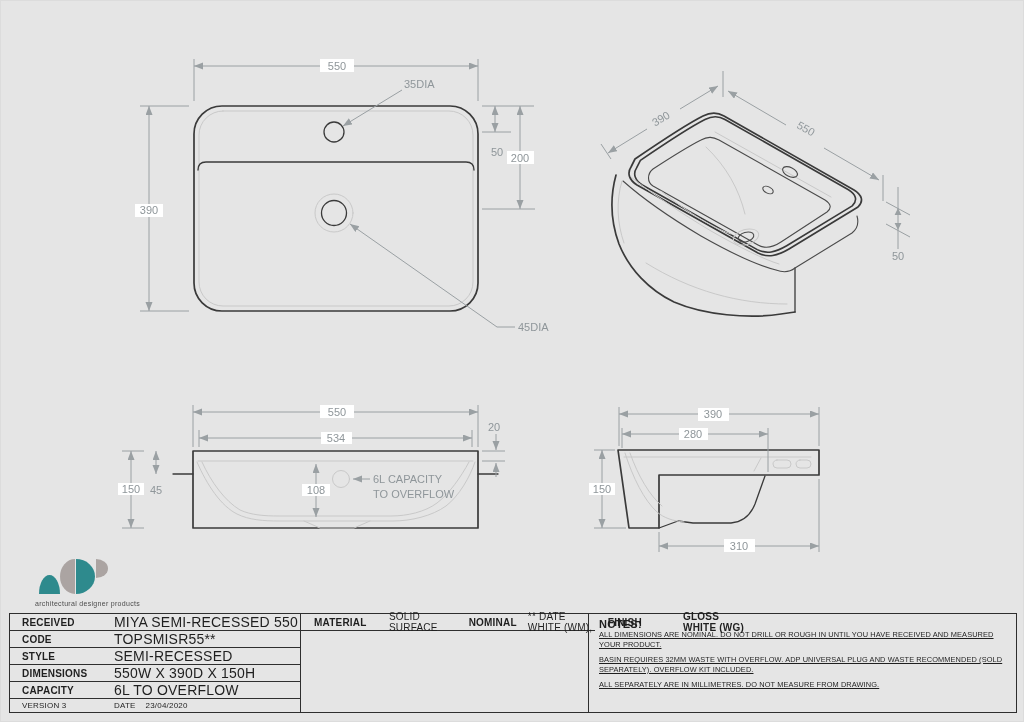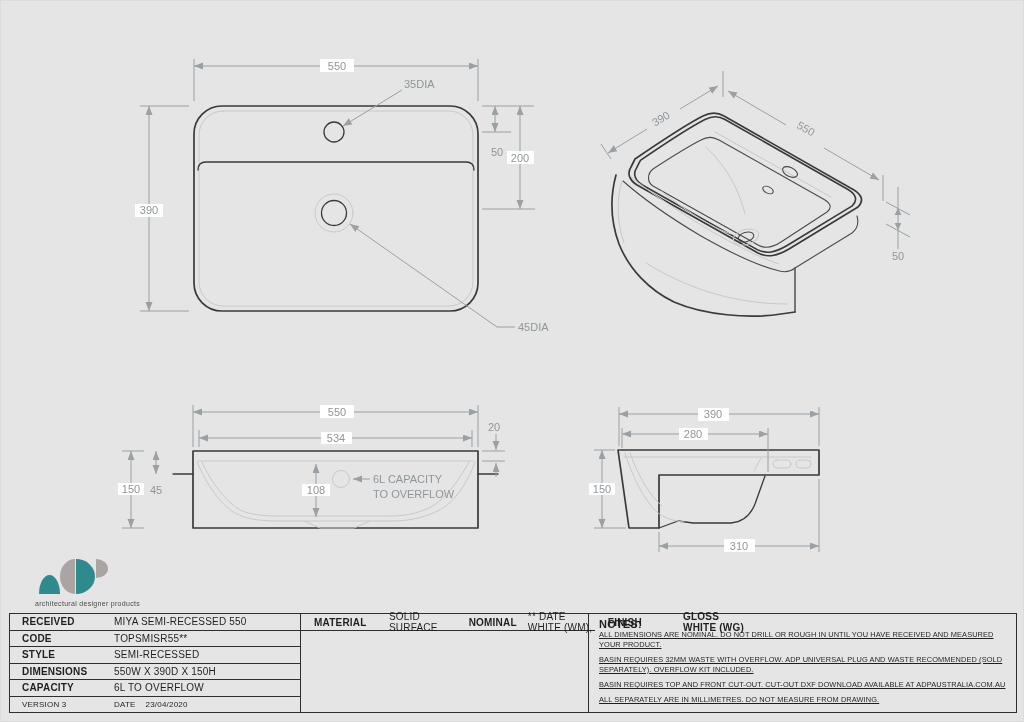--- a/index.html
+++ b/index.html
@@ -17,21 +17,21 @@
   .arrE{marker-end:url(#ar);}
   .bg{fill:#ffffff;}
   .af{fill:#9aa0a3;}
   
   .tblock{position:absolute;left:8px;top:612px;width:1008px;height:100px;
           border:1.5px solid #2e2e2e;box-sizing:border-box;display:flex;color:#1f1f1f;}
   .t-left{width:291px;border-right:1.5px solid #2e2e2e;display:flex;flex-direction:column;box-sizing:border-box;}
   .t-row{flex:1;border-bottom:1px solid #2e2e2e;display:flex;align-items:center;}
   .t-row:last-child{border-bottom:none;}
   .t-label{width:92px;padding-left:12px;font-weight:bold;font-size:10px;letter-spacing:.2px;}
-  .t-value{font-size:10px;letter-spacing:.2px;}
+  .t-value{font-size:14px;letter-spacing:.2px;}
   .t-version .t-label{font-weight:normal;font-size:8px;}
   .t-version .t-value{font-size:8px;}
   .t-version .t-date-val{margin-left:10px;}
   .t-mid{width:288px;border-right:1.5px solid #2e2e2e;display:flex;flex-direction:row;box-sizing:border-box;}
   .m-row{height:16.4px;display:flex;align-items:center;}
   .m-line{border-bottom:1px solid #2e2e2e;}
   .m-label{width:93px;padding-left:13px;font-weight:bold;font-size:10px;letter-spacing:.2px;}
   .m-value{font-size:10px;letter-spacing:.2px;}
   .m-indent{padding-left:13px;font-weight:bold;}
   .t-notes{flex:1;padding:4px 10px 0 10px;}
@@ -253,18 +253,17 @@
     </div>
     <div class="m-row">
       <span class="m-label">FINISH</span>
       <span class="m-value m-indent">GLOSS WHITE (WG)</span>
     </div>
   </div>
   <div class="t-notes">
     <div class="n-title">NOTES:</div>
     <p class="n-para">ALL DIMENSIONS ARE NOMINAL. DO NOT DRILL OR ROUGH IN UNTIL YOU HAVE RECEIVED AND MEASURED YOUR PRODUCT.</p>
     <p class="n-para">BASIN REQUIRES 32MM WASTE WITH OVERFLOW. ADP UNIVERSAL PLUG AND WASTE RECOMMENDED (SOLD SEPARATELY). OVERFLOW KIT INCLUDED.</p>
-    <p class="n-para">BASIN REQUIRES TOP AND FRONT CUT-OUT. CUT-OUT DXF DOWNLOAD AVAILABLE AT ADPAUSTRALIA.COM.AU</p>
     <p class="n-para">ALL SEPARATELY ARE IN MILLIMETRES. DO NOT MEASURE FROM DRAWING.</p>
   </div>
 </div>
 
 </div>
 
 </body></html>

